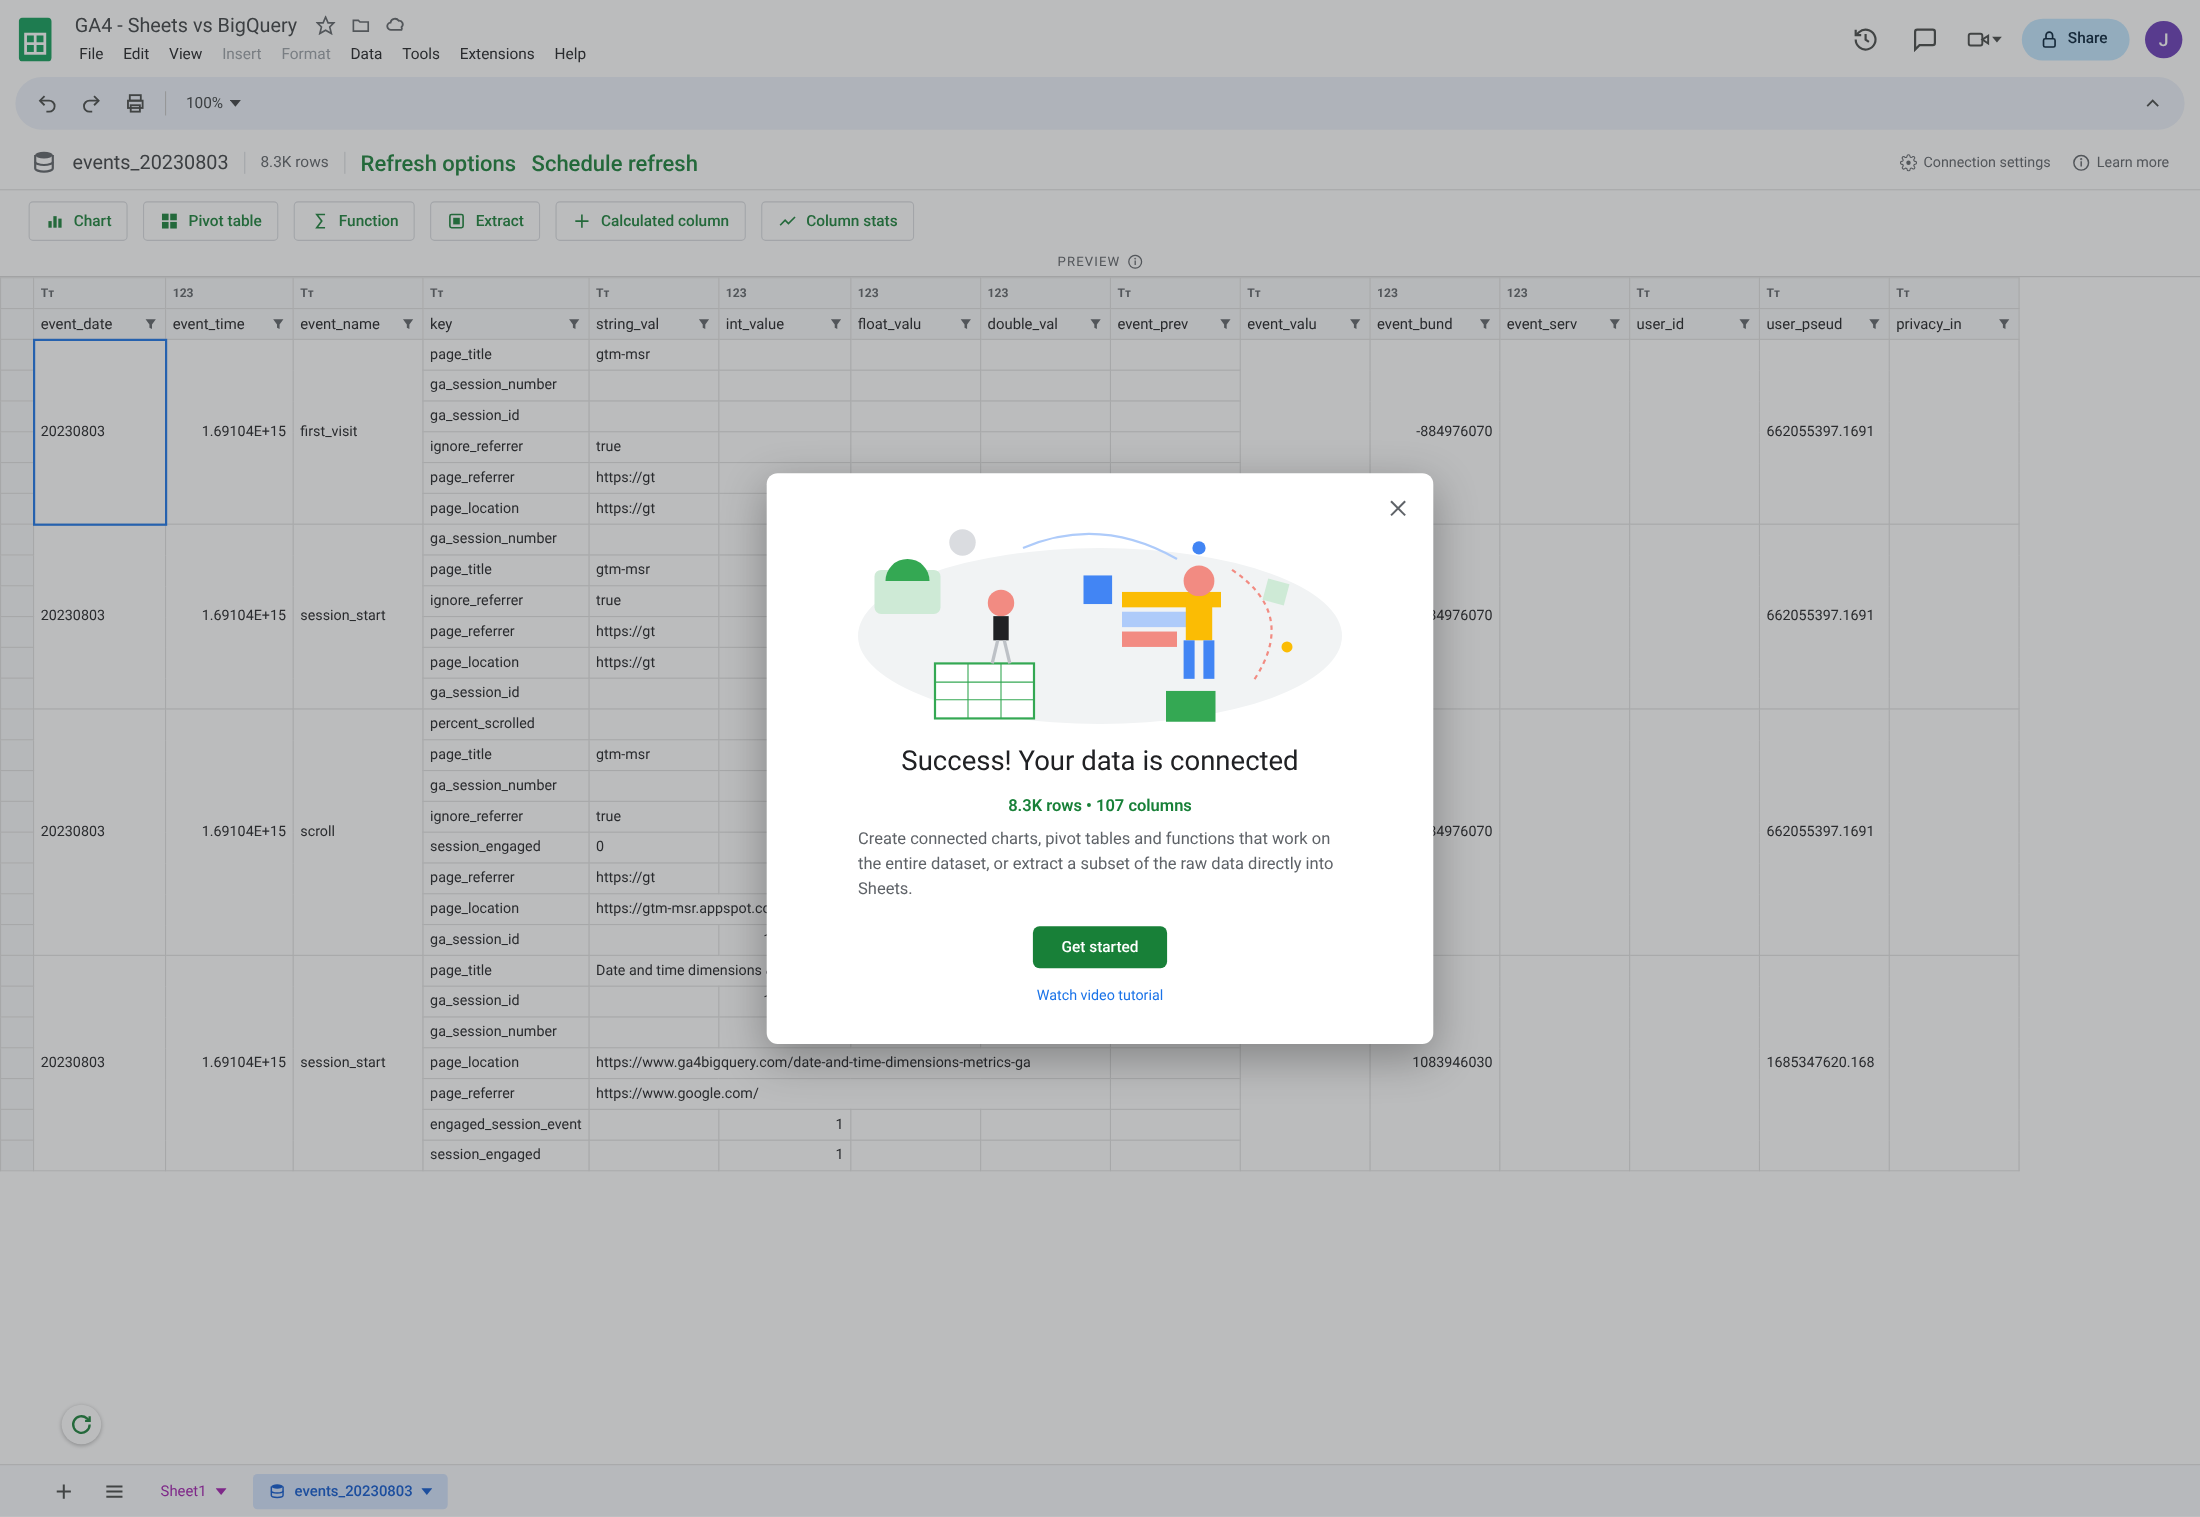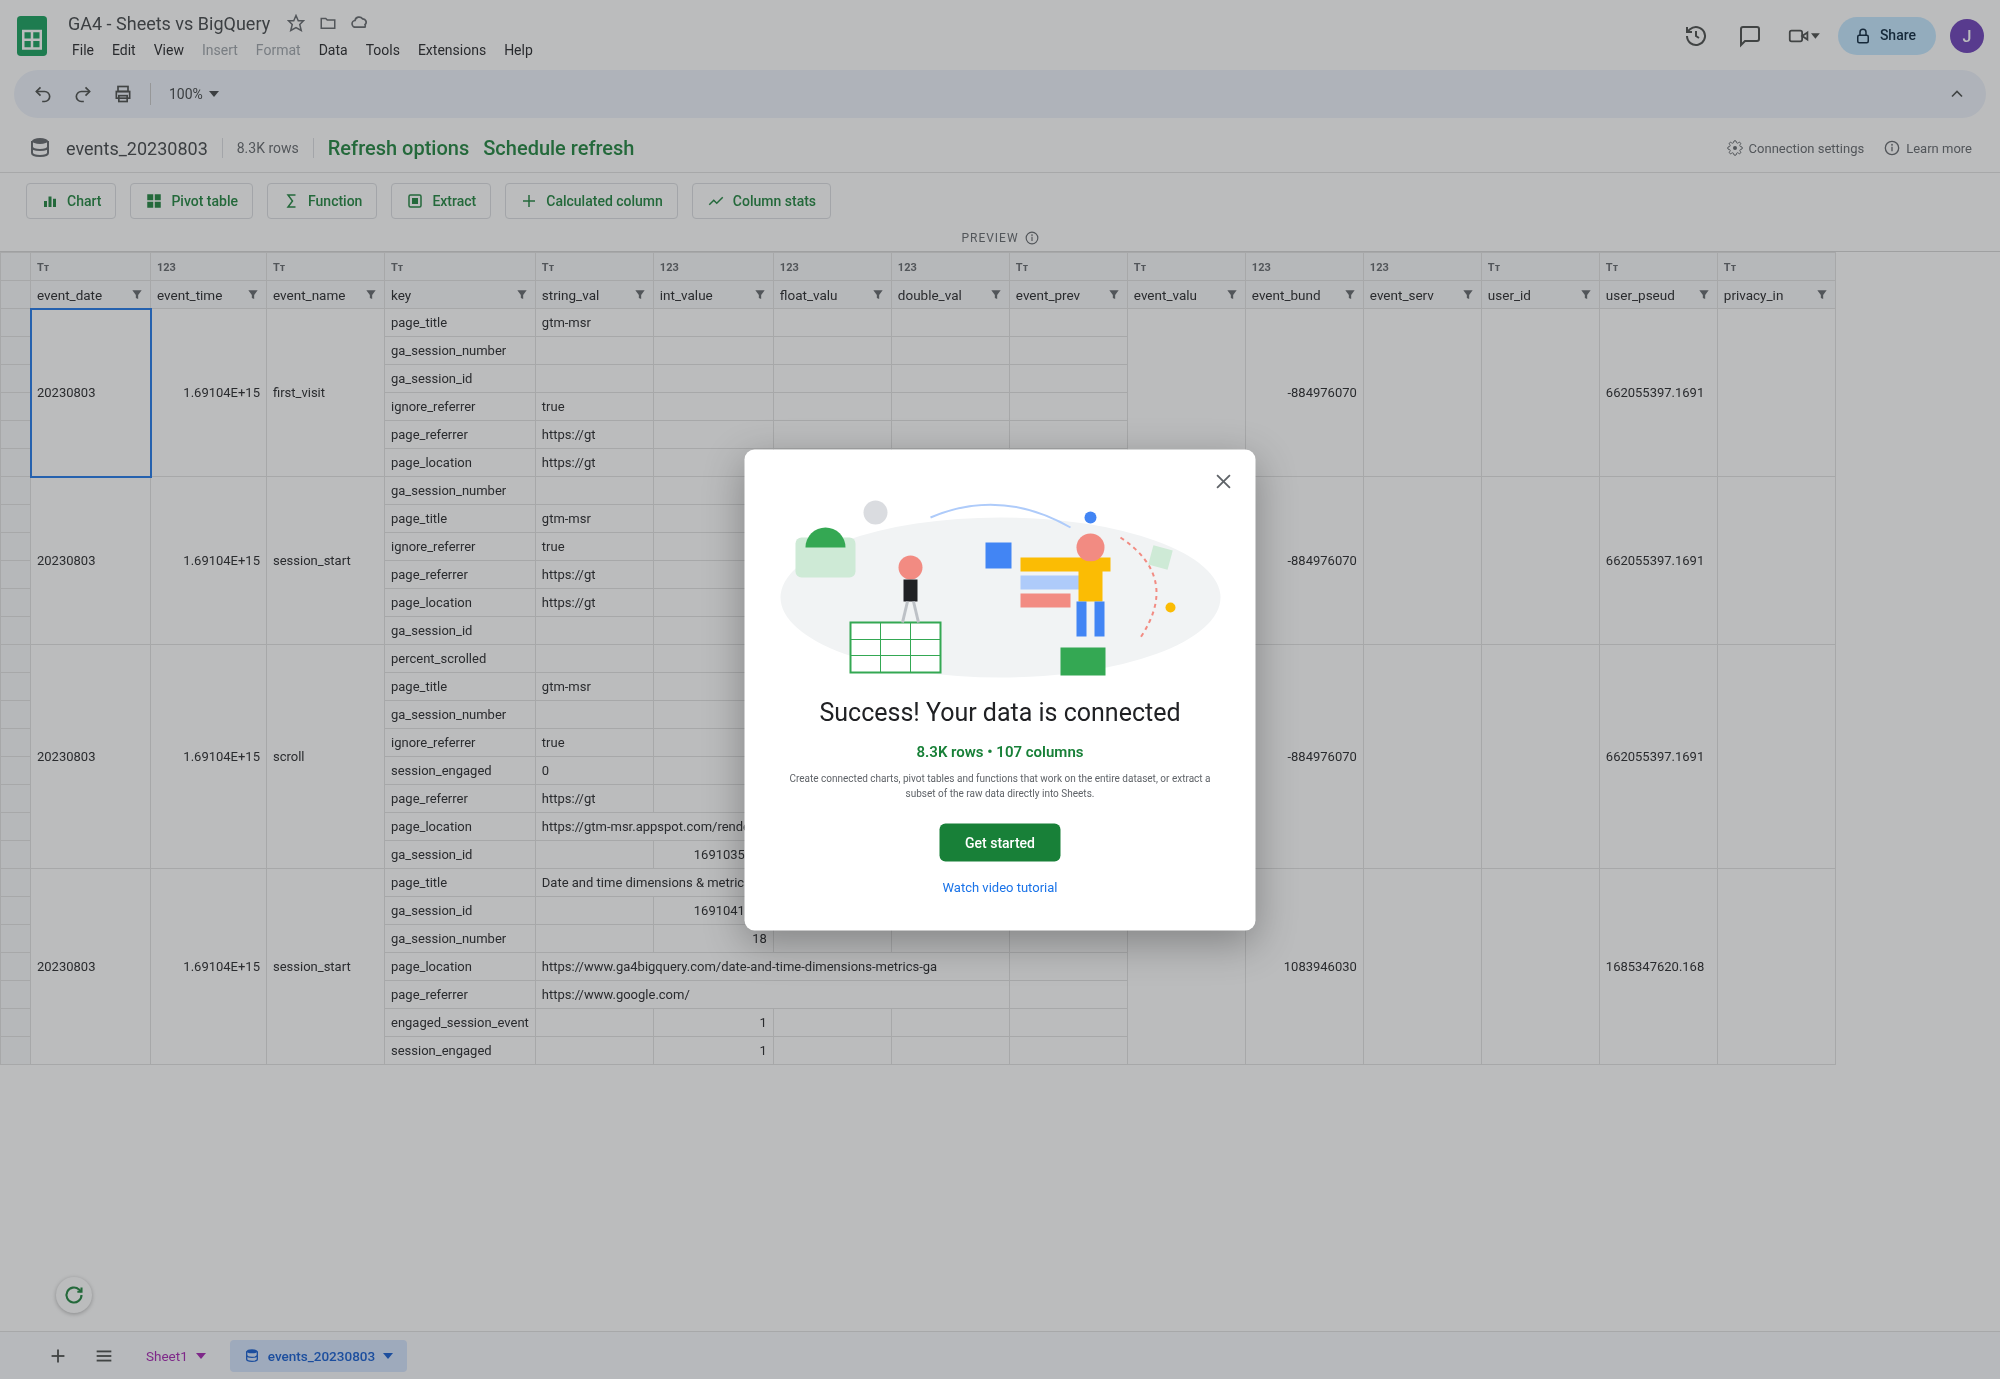--- a/index.html
+++ b/index.html
@@ -68,26 +68,26 @@
 .refresh-fab { position: absolute; left: 56px; bottom: 66px; width: 36px; height: 36px; border-radius: 50%; background:#fff; box-shadow: 0 1px 4px rgba(0,0,0,0.3); display:flex; align-items:center; justify-content:center; color:#188038; }
 
 
 .sheet-tabs { position: absolute; bottom: 0; left: 0; right: 0; height: 48px; display: flex; align-items: center; gap: 10px; background: #f9fbfd; border-top: 1px solid #e0e0e0; padding: 0 40px; }
 .tab-btn { width: 36px; height: 36px; display:flex; align-items:center; justify-content:center; color:#444746; }
 .sheet-tab { display:flex; align-items:center; gap:8px; padding: 8px 14px; font-size:13.5px; color:#a21caf; border-radius: 4px; }
 .sheet-tab.active { background: #d3e3fd; color:#0b57d0; font-weight:500; }
 .sheet-tab .db-mini { color: inherit; }
 
 
-.modal { position: absolute; z-index: 100; left: 50%; top: 50%; transform: translate(-50%, -50%); width: 511px; background: #fff; border-radius: 10px; box-shadow: 0 12px 40px rgba(0,0,0,0.3); padding: 28px 36px 36px; display:flex; flex-direction:column; align-items:center; }
+.modal { position: absolute; z-index: 100; left: 50%; top: 50%; transform: translate(-50%, -50%); width: 606px; background: #fff; border-radius: 10px; box-shadow: 0 12px 40px rgba(0,0,0,0.3); padding: 28px 36px 36px; display:flex; flex-direction:column; align-items:center; }
 .modal-close { position:absolute; top:14px; right:14px; width:36px; height:36px; display:flex; align-items:center; justify-content:center; color:#5f6368; }
 .modal-illus { width: 480px; height: 210px; display:flex; align-items:center; justify-content:center; }
 .modal-title { font-size: 25px; color:#202124; margin-top: 10px; font-weight:400; }
 .modal-subtitle { font-size: 15px; font-weight:600; color:#188038; margin-top: 16px; }
-.modal-desc { font-size: 10px; color:#5f6368; text-align:center; margin-top: 10px; line-height: 1.55; max-width: 440px; }
+.modal-desc { font-size: 15px; color:#5f6368; margin-top: 10px; line-height: 1.55; max-width: 440px; }
 .modal-cta { margin-top: 22px; background:#188038; color:#fff; border:none; padding: 11px 26px; border-radius: 6px; font-size:14px; font-weight:500; }
 .modal-link { margin-top: 18px; font-size: 13px; color:#1a73e8; }
 </style>
 </head>
 <body>
 
 <div class="header">
   <div class="sheets-icon">
     <svg viewBox="0 0 24 32">
         <rect width="24" height="32" rx="3" fill="#0f9d58"></rect>

